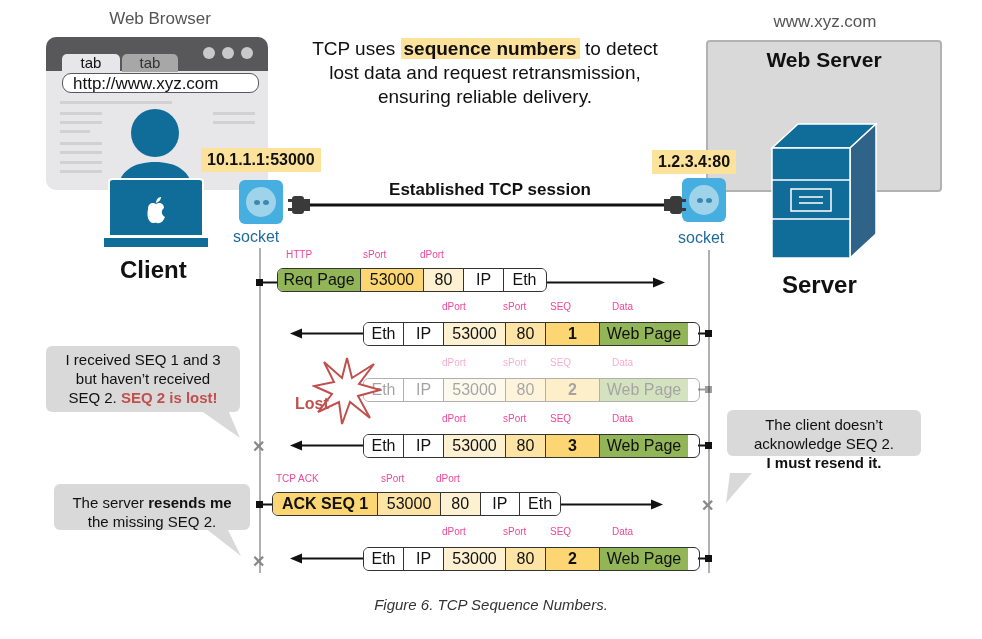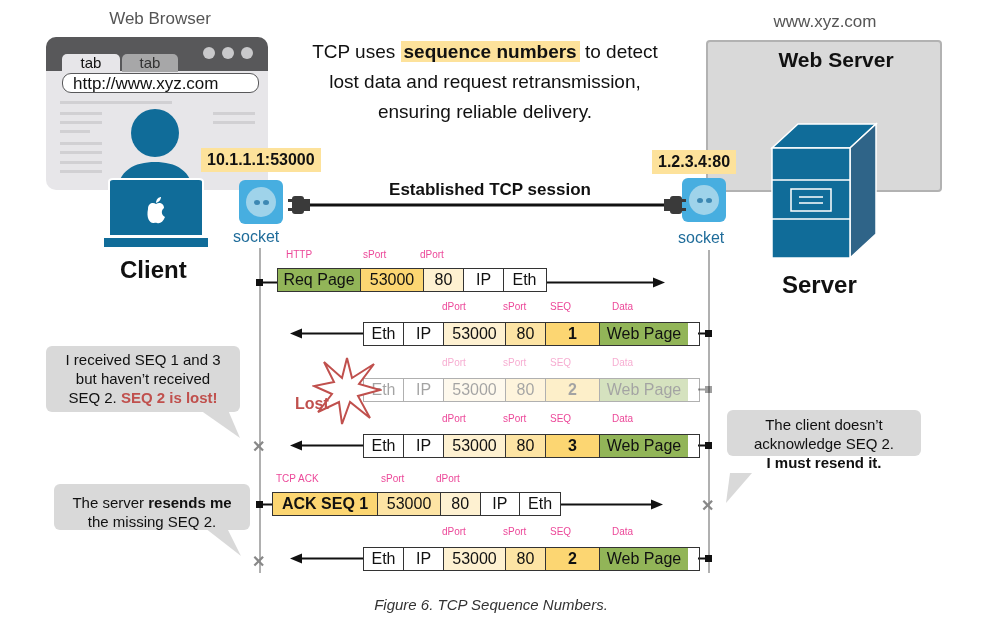--- a/index.html
+++ b/index.html
@@ -17,34 +17,34 @@
   .urlbar { left:16px; top:36px; width:197px; height:20px; background:#fff; border:1.5px solid #58585a; border-radius:9px; font-size:17px; line-height:20px; padding-left:10px; box-sizing:border-box; }
   .pline { height:3px; background:#d1d0d3; }
 
   .ip-label { background:#fde29b; font-weight:bold; font-size:16px; padding:0 6px; height:24px; line-height:24px; }
   .socket-box { width:44px; height:44px; background:#47aee0; border-radius:6px; }
   .socket-inner { left:7px; top:7px; width:30px; height:30px; border-radius:50%; background:#9fd3ea; }
   .socket-dot { top:13px; width:6px; height:5px; border-radius:50%; background:#3d88b3; }
   .socket-label { color:#1f6c9a; font-size:16px; }
 
   .big-label { font-weight:bold; font-size:24px; }
-  .tcp-text { left:305px; top:37px; width:360px; font-size:19px; line-height:30px; text-align:center; }
+  .tcp-text { left:305px; top:37px; width:360px; font-size:19px; line-height:24px; text-align:center; }
   .hl { background:#fde29b; font-weight:bold; padding:0 3px; }
 
   .server-title { left:706px; top:12px; width:238px; font-size:17px; color:#555; text-align:center; }
   .server-box { left:706px; top:40px; width:236px; height:152px; background:#d9d9d9; border:2px solid #b2b2b2; border-radius:4px; box-sizing:border-box; }
-  .server-box-t1 { width:100%; top:6px; font-weight:bold; font-size:21px; text-align:center;padding-left:12px; }
+  .server-box-t1 { width:100%; top:6px; font-weight:bold; font-size:21px; text-align:center; }
   .server-box-t2 { width:100%; top:30px; font-size:21px; text-align:center; }
 
   .session-label { left:370px; top:180px; width:240px; font-size:17px; font-weight:bold; text-align:center; }
 
   .vline { width:2px; background:#b0b0b0; }
 
   .hdr { font-size:10px; color:#ec4899; text-align:left; }
-  .packet { height:24px; display:flex; box-sizing:border-box; border:1.5px solid #333; border-radius:0; overflow:hidden; }
+  .packet { height:24px; display:flex; box-sizing:border-box; border:1.5px solid #333; border-radius:6px; overflow:hidden; }
   .cell { height:100%; display:flex; align-items:center; justify-content:center; font-size:16px; border-right:1px solid #333; box-sizing:border-box; }
   .cell:last-child { border-right:none; }
   .c-green { background:#92b558; }
   .c-orange { background:#fcd672; }
   .c-lorange { background:#fde4a4; }
   .c-cream { background:#fef1d1; }
   .c-white { background:#fff; }
   .bold { font-weight:bold; }
   .ghost { opacity:0.38; }
 

